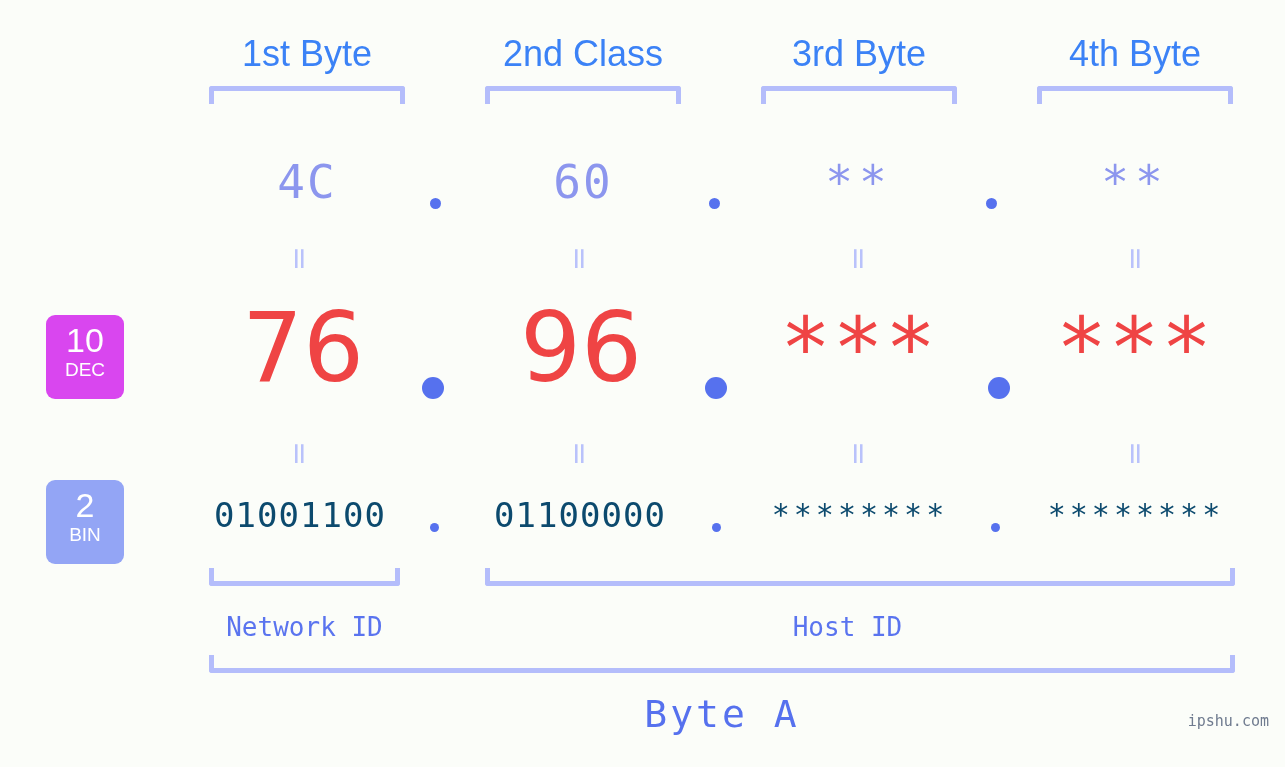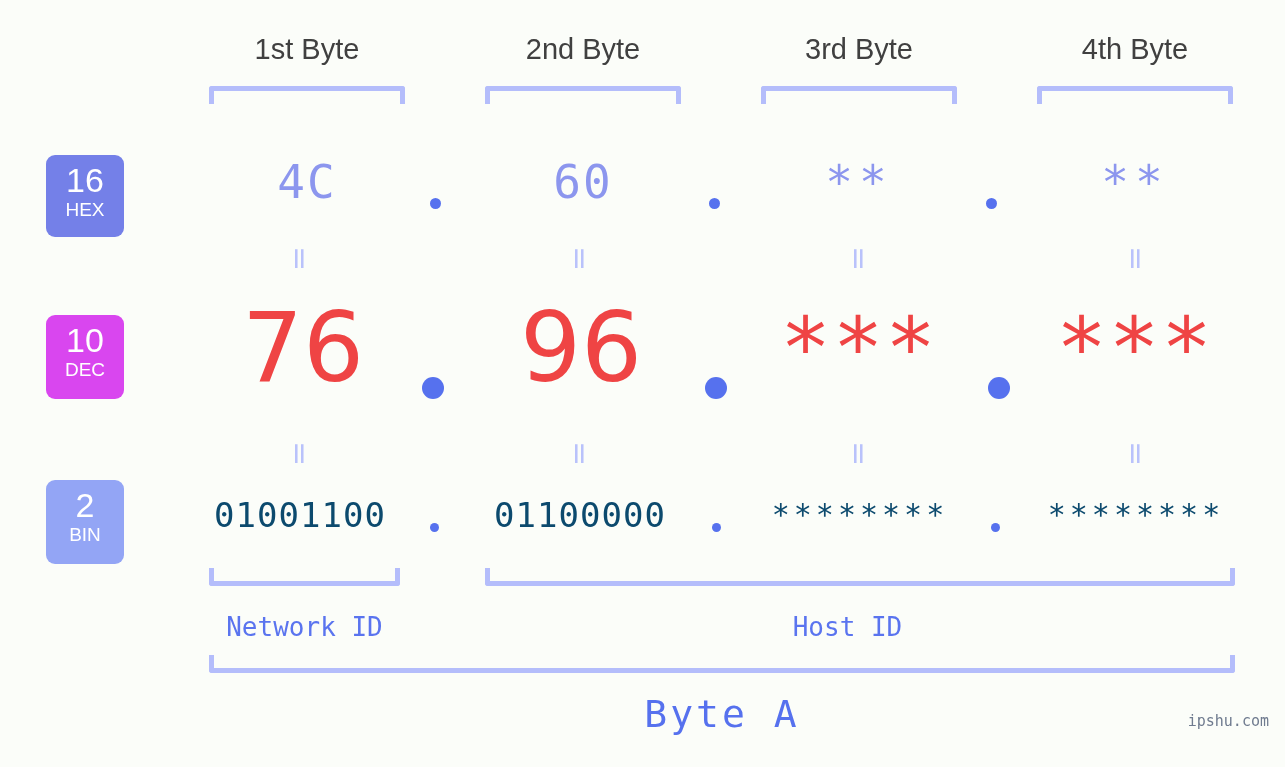--- a/index.html
+++ b/index.html
@@ -18,22 +18,22 @@
     width: 1285px;
     height: 767px;
   }
 
   
   .byte-label {
     position: absolute;
     top: 33px;
     width: 240px;
     text-align: center;
-    font-size: 29px;
-    color: #404040;
+    font-size: 36px;
+    color: #3b82f6;
     font-family: "Liberation Sans", sans-serif;
     letter-spacing: 0px;
     white-space: nowrap;
   }
 
   
   .bracket-top {
     position: absolute;
     height: 18px;
     border-top: 5px solid #b4bdfb;
@@ -182,33 +182,29 @@
     font-family: "DejaVu Sans Mono", monospace;
     letter-spacing: 0px;
   }
 </style>
 </head>
 <body>
 
 <div id="stage">
 
   <div class="byte-label" style="left:187px;">1st Byte</div>
-  <div class="byte-label" style="left:463px;">2nd Byte</div>
+  <div class="byte-label" style="left:463px;">2nd Class</div>
   <div class="byte-label" style="left:739px;">3rd Byte</div>
   <div class="byte-label" style="left:1015px;">4th Byte</div>
 
   <div class="bracket-top" style="left:209px;  top:86px; width:196px;"></div>
   <div class="bracket-top" style="left:485px;  top:86px; width:196px;"></div>
   <div class="bracket-top" style="left:761px;  top:86px; width:196px;"></div>
   <div class="bracket-top" style="left:1037px; top:86px; width:196px;"></div>
 
-  <div class="badge" id="badge-hex">
-    <span class="b-num">16</span>
-    <span class="b-sub">HEX</span>
-  </div>
   <div class="badge" id="badge-dec">
     <span class="b-num">10</span>
     <span class="b-sub">DEC</span>
   </div>
   <div class="badge" id="badge-bin">
     <span class="b-num">2</span>
     <span class="b-sub">BIN</span>
   </div>
 
   <div class="hex-row">

